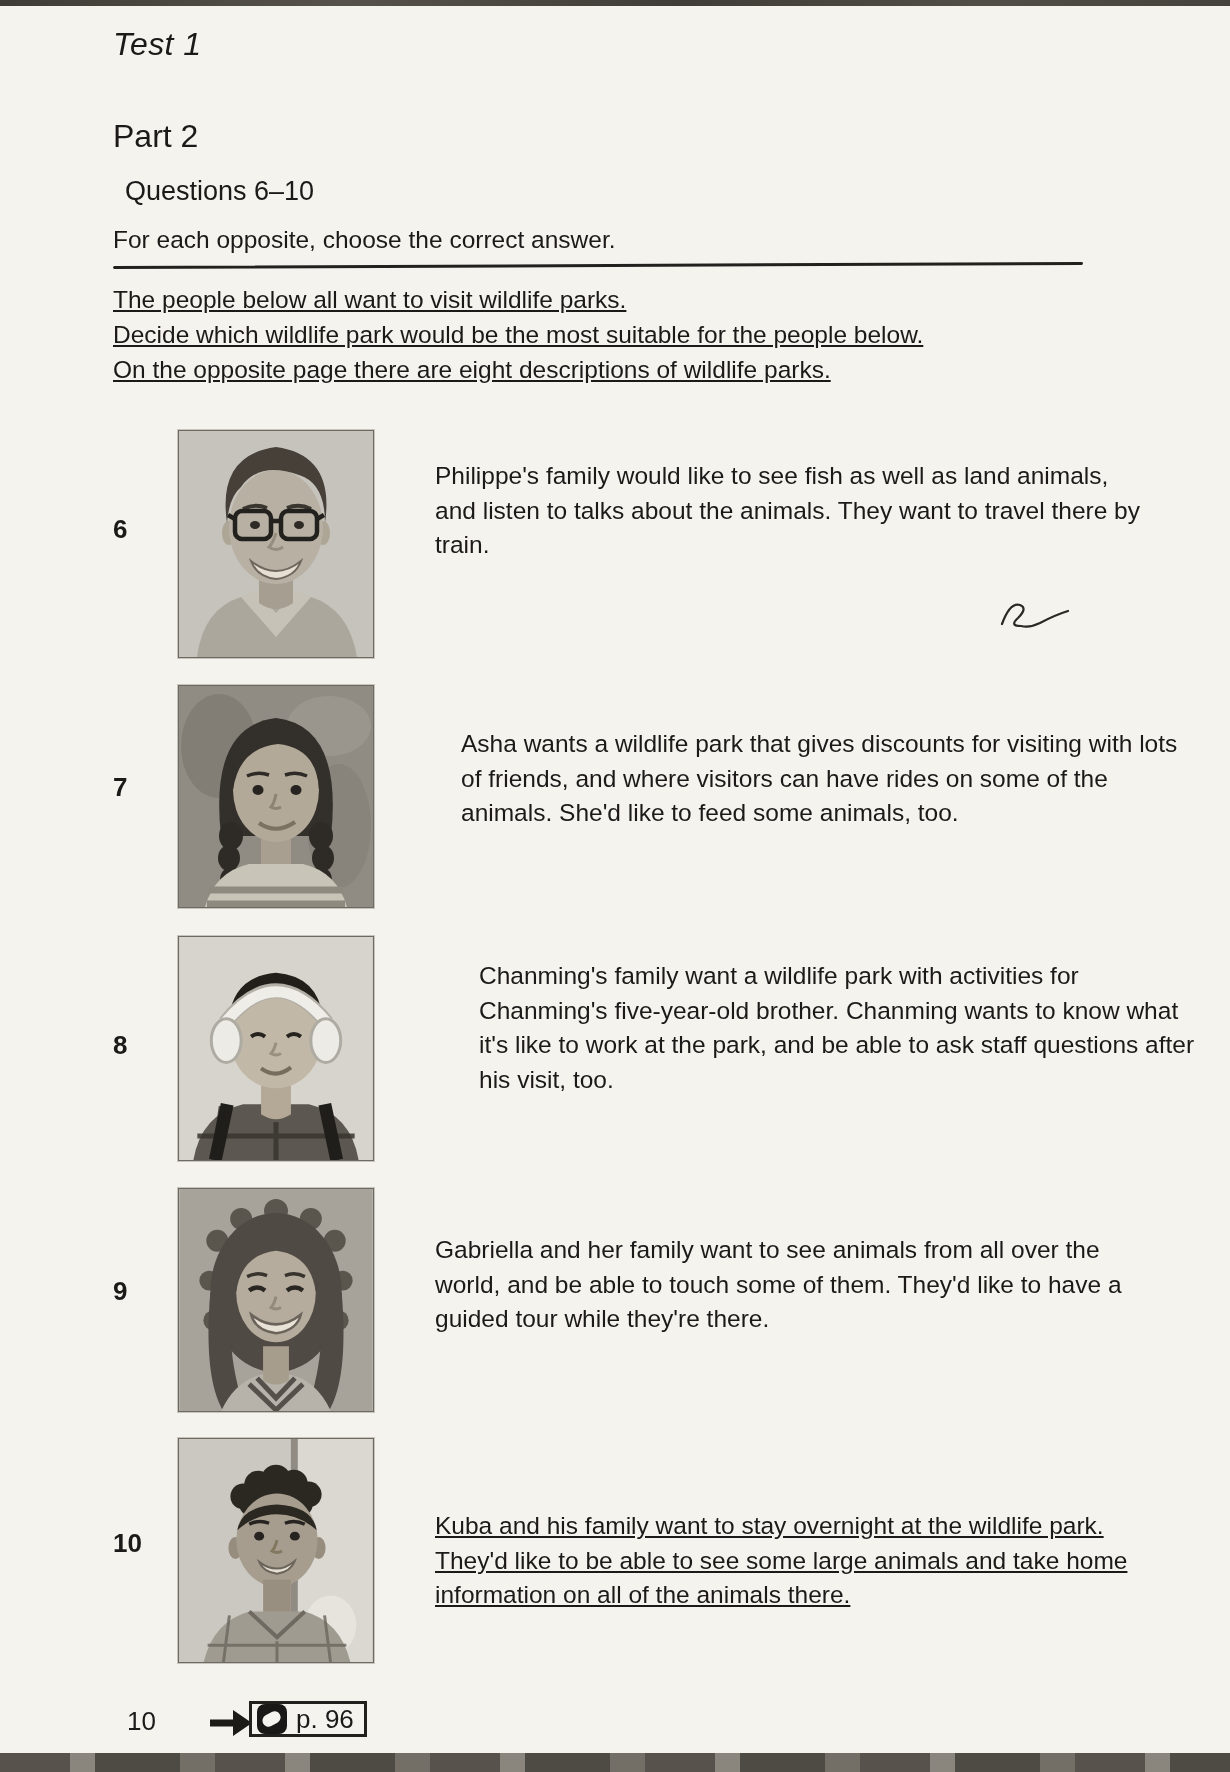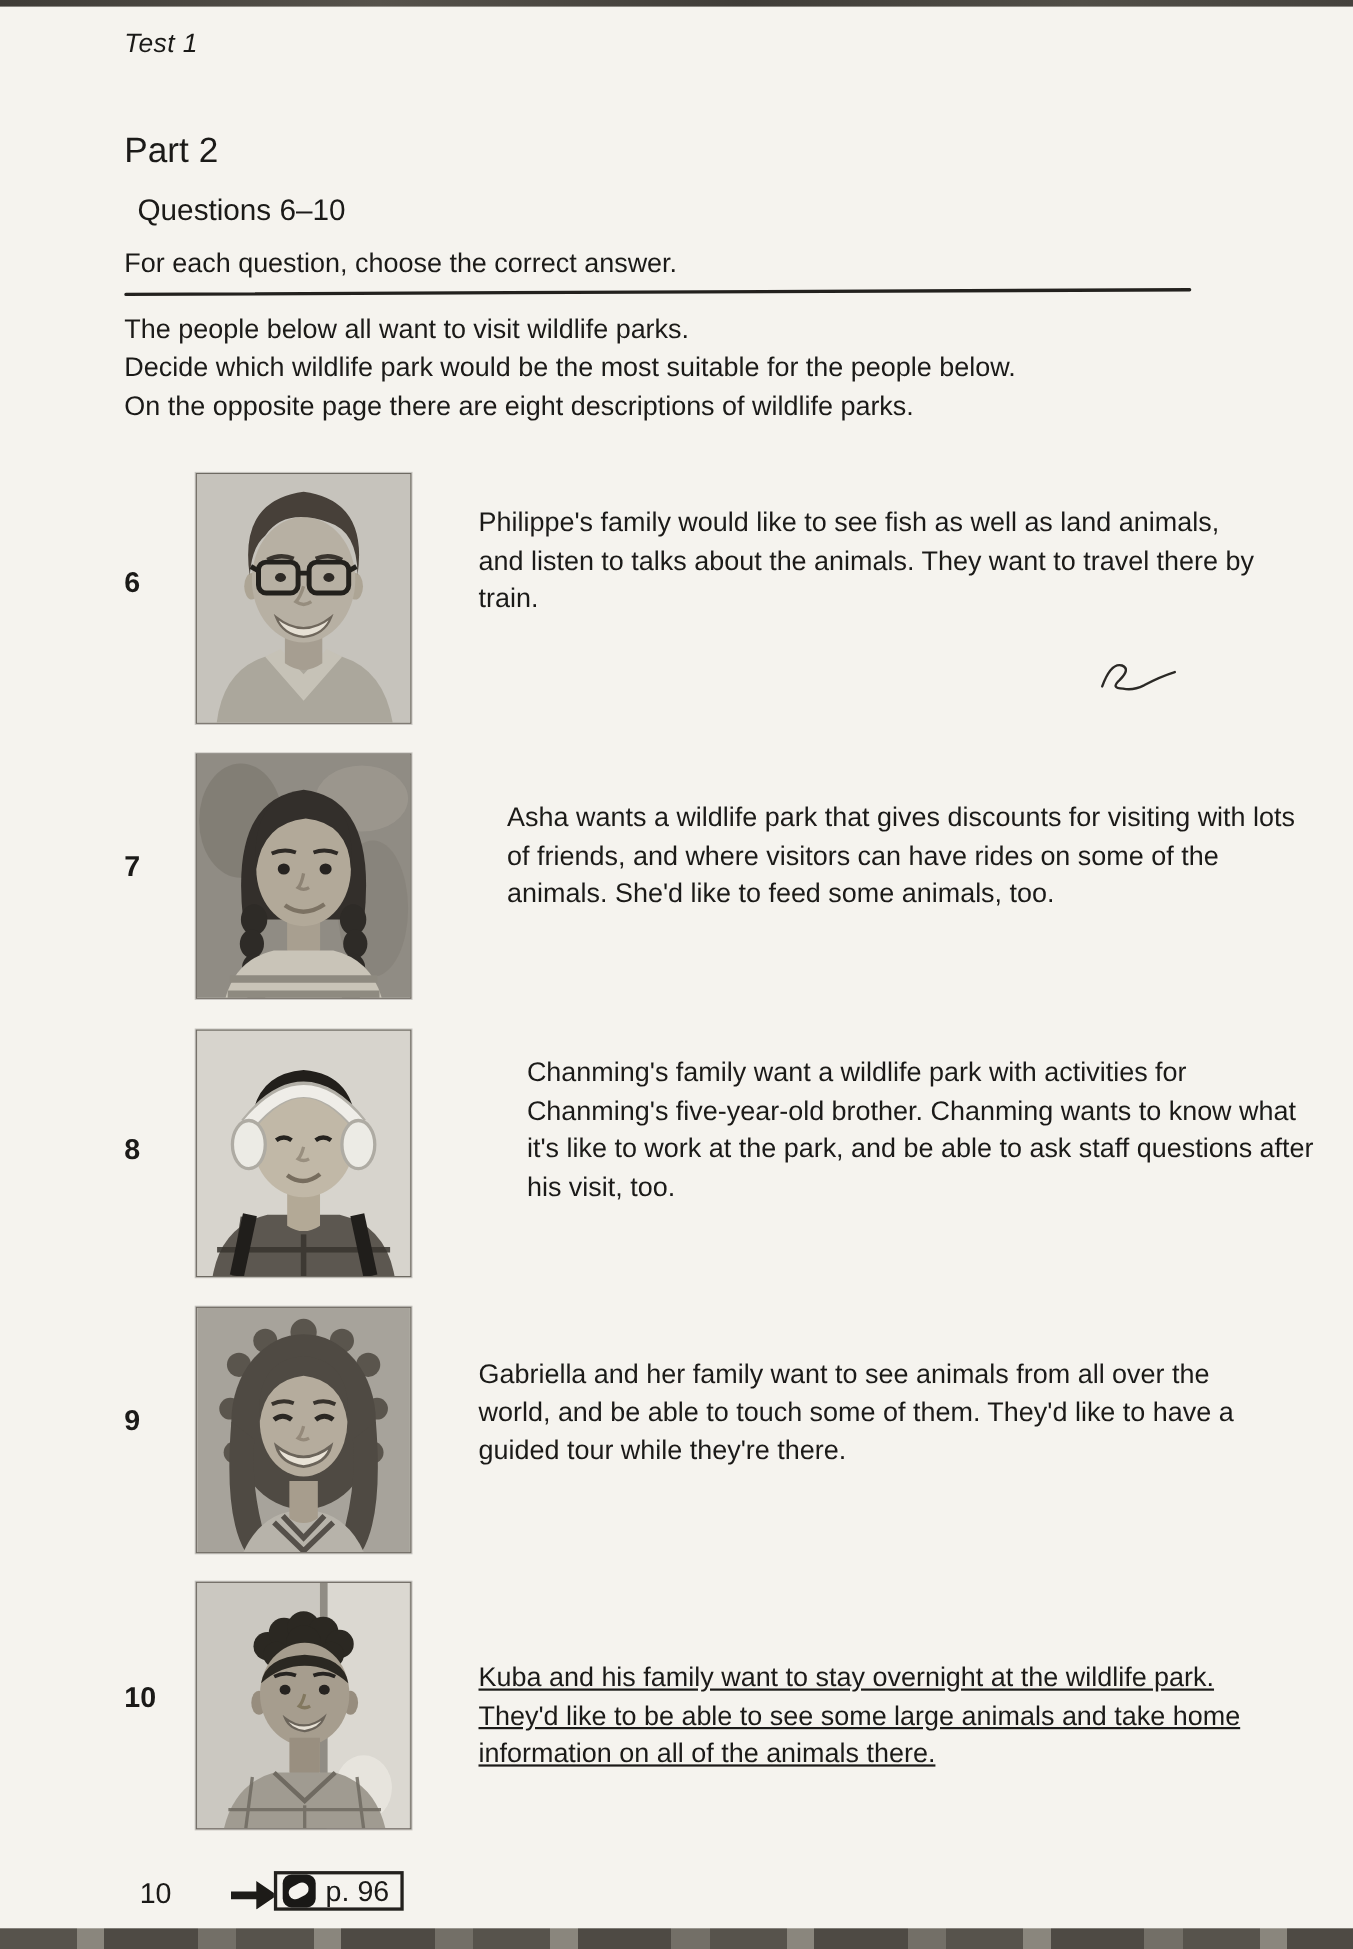--- a/index.html
+++ b/index.html
@@ -2,27 +2,27 @@
 <html><head>
 <meta charset="utf-8">
 <style>
   html,body{margin:0;padding:0;background:#e8e6e2;}
   .page{position:relative;width:1230px;height:1772px;background:#f5f3ee;
         font-family:"Liberation Sans",sans-serif;color:#1b1a18;overflow:hidden;}
   .topbar{position:absolute;left:0;top:0;width:1230px;height:6px;
         background:linear-gradient(90deg,#3f3c37,#56524b 28%,#403d38 55%,#514e47 80%,#45423d);}
   .bottombar{position:absolute;left:0;top:1753px;width:1230px;height:19px;
         background:repeating-linear-gradient(90deg,#57534c 0 70px,#8a867d 70px 95px,#4e4a44 95px 180px,#736f67 180px 215px);}
-  .test-header{position:absolute;left:113px;top:26px;font-size:24px;font-style:italic;letter-spacing:.4px;}
+  .test-header{position:absolute;left:113px;top:26px;font-size:32px;font-style:italic;letter-spacing:.4px;}
   .part-title{position:absolute;left:113px;top:118px;font-size:32px;font-weight:normal;}
   .questions-title{position:absolute;left:125px;top:176px;font-size:27px;font-weight:normal;}
   .instruction{position:absolute;left:113px;top:226px;font-size:24.5px;}
   .divider{position:absolute;left:113px;top:264px;width:970px;height:3px;background:#23211e;
         transform:rotate(-0.25deg);border-radius:2px;}
-  .intro{position:absolute;left:113px;top:282px;font-size:24.5px;line-height:35px;}
+  .intro{position:absolute;left:113px;top:282px;font-size:24.5px;line-height:35px;text-decoration:underline;}
   .q-number{position:absolute;left:113px;font-size:26px;font-weight:bold;}
   .photo{position:absolute;left:178px;width:196px;border:1px solid #6e6a62;box-sizing:border-box;
         background:#c7c4bd;box-shadow:0 0 0 1px rgba(60,57,52,.25);}
   .photo svg{display:block;width:100%;height:100%;}
   .q-text{position:absolute;left:435px;width:718px;font-size:24.5px;line-height:34.5px;}
   .n6{top:514px;} .n7{top:772px;} .n8{top:1030px;} .n9{top:1276px;} .n10{top:1528px;}
   .p6{top:430px;height:228px;} .p7{top:685px;height:223px;} .p8{top:936px;height:225px;}
   .p9{top:1188px;height:224px;} .p10{top:1438px;height:225px;}
   .t6{top:459px;} .t7{top:727px;margin-left:26px;} .t8{top:959px;margin-left:44px;} .t9{top:1233px;} .t10{top:1509px;text-decoration:underline;}
   .squiggle{position:absolute;left:1000px;top:598px;width:70px;height:42px;}
@@ -38,21 +38,21 @@
 </head>
 <body>
 
 <div class="page">
 
   <div class="topbar"></div>
 
   <div class="test-header">Test 1</div>
   <div class="part-title">Part 2</div>
   <div class="questions-title">Questions 6–10</div>
-  <div class="instruction">For each question, choose the correct answer.</div>
+  <div class="instruction">For each opposite, choose the correct answer.</div>
   <div class="divider"></div>
 
   <div class="intro">
     <div>The people below all want to visit wildlife parks.</div>
     <div>Decide which wildlife park would be the most suitable for the people below.</div>
     <div>On the opposite page there are eight descriptions of wildlife parks.</div>
   </div>
 
   <div class="q-number n6">6</div>
   <div class="photo p6">

